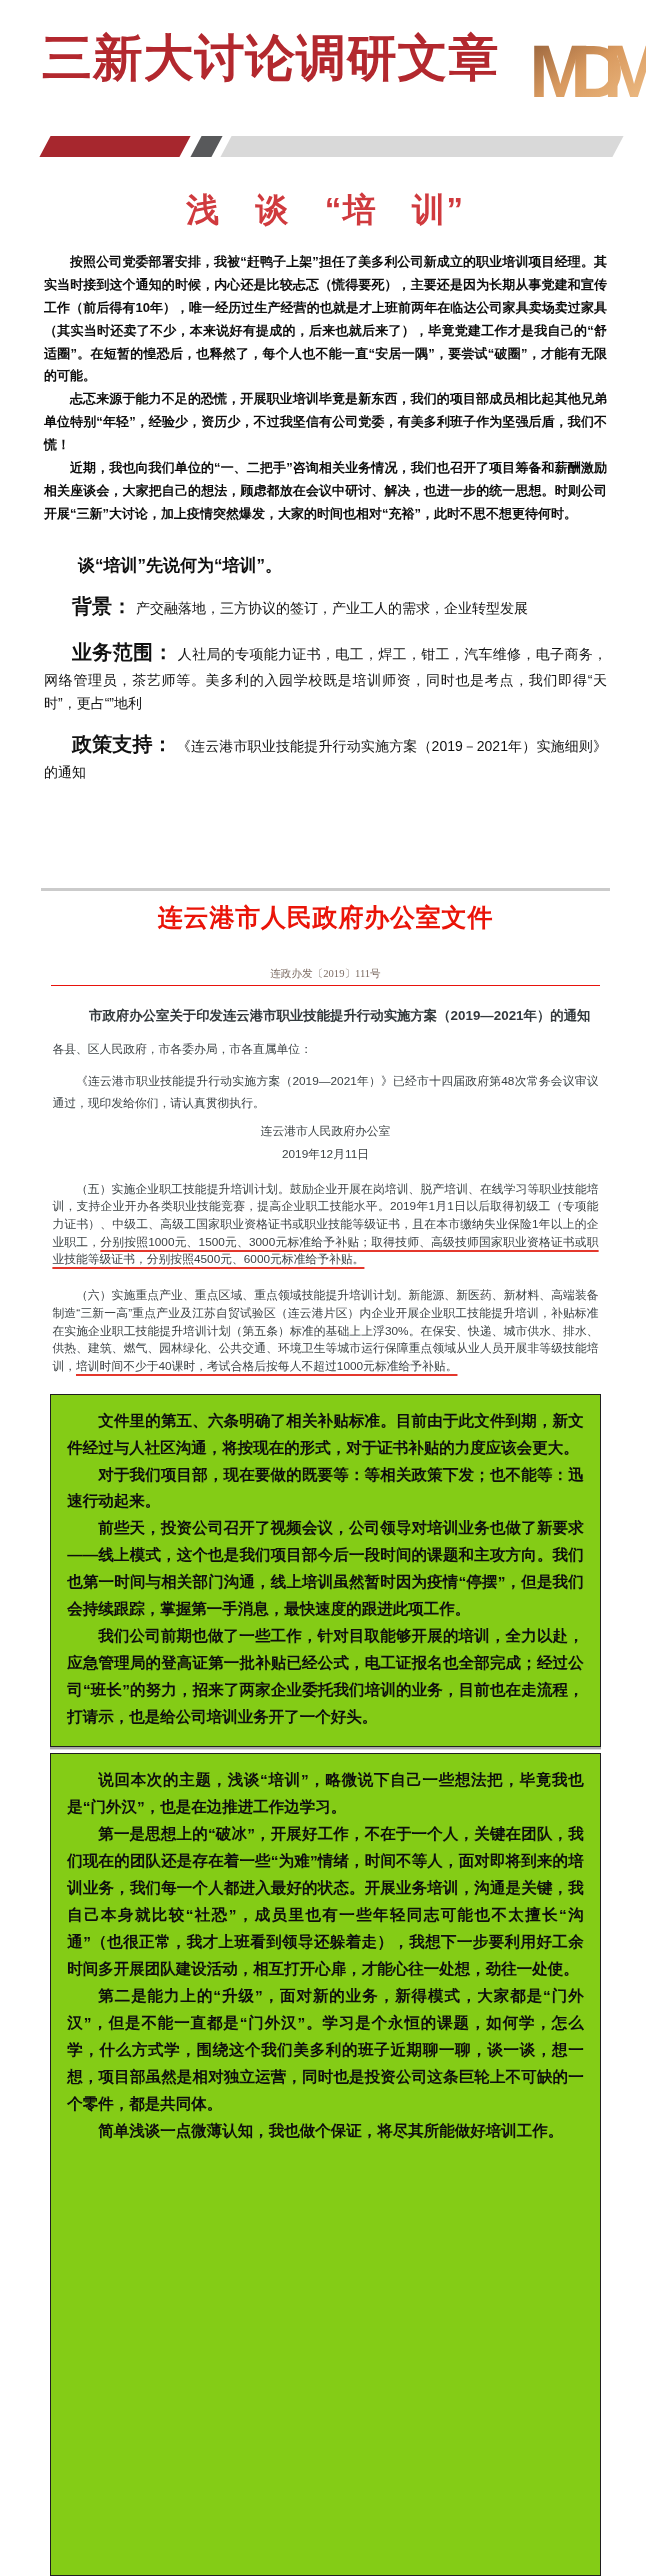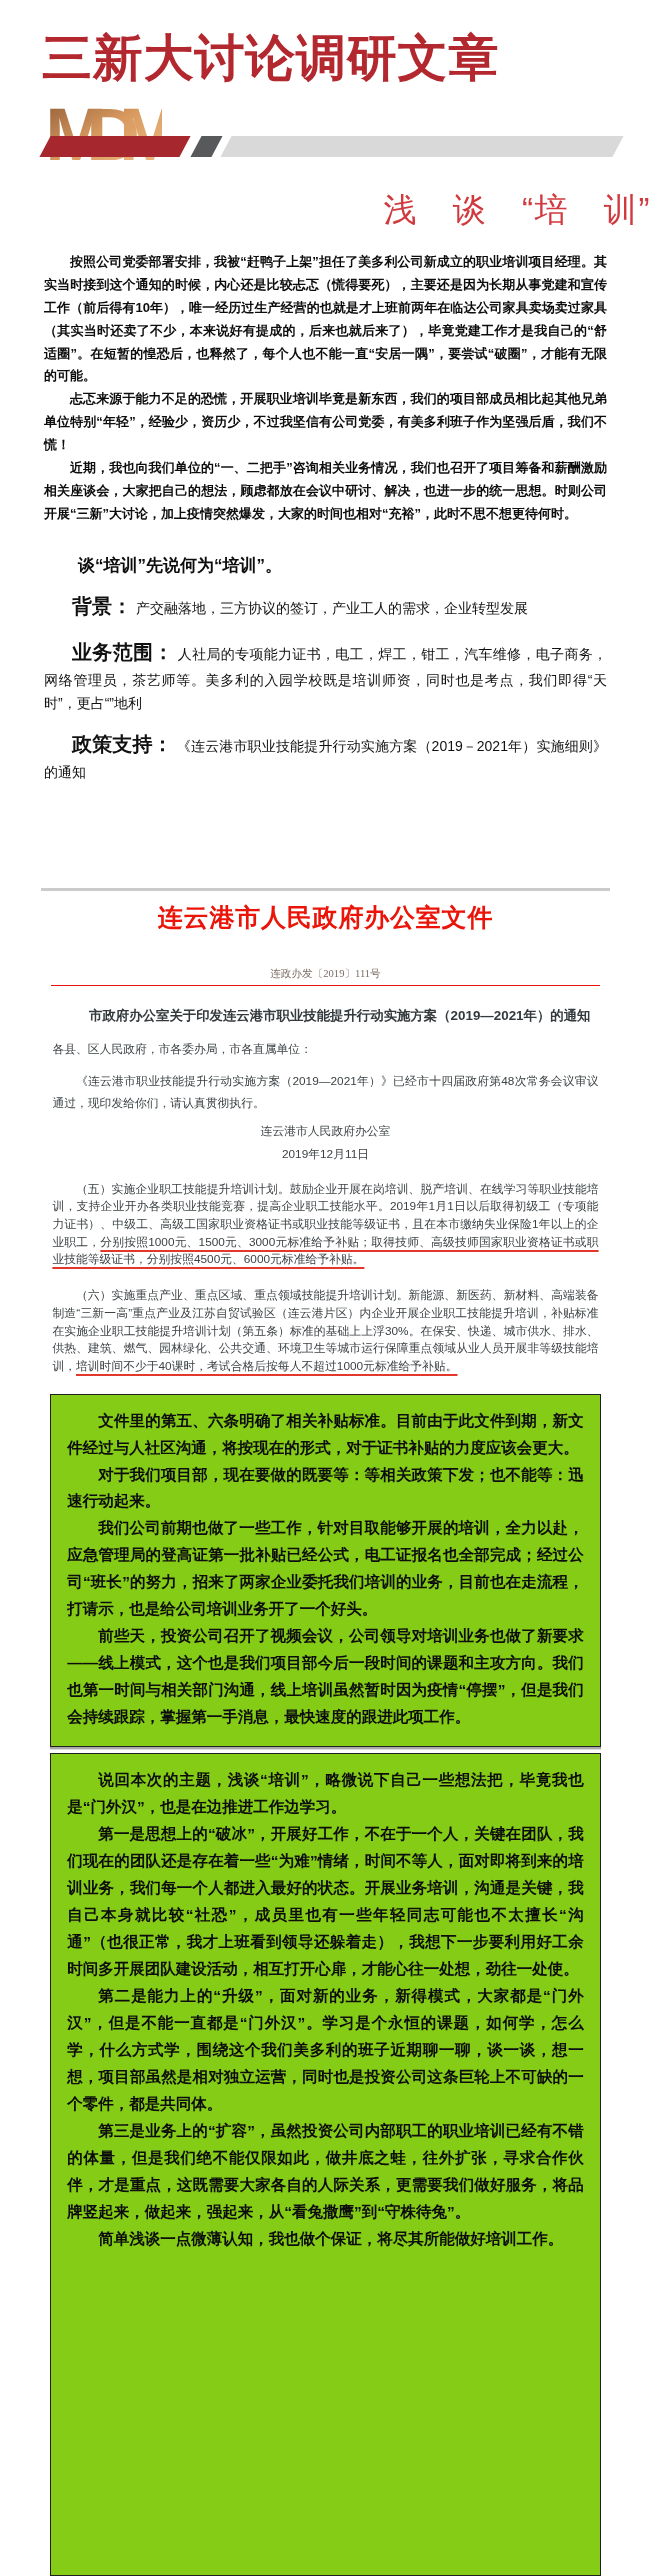--- a/index.html
+++ b/index.html
@@ -1,32 +1,32 @@
 <!DOCTYPE html>
 <html style="font-size:13px"><head>
 <meta charset="utf-8">
 <style>
   html,body{margin:0;padding:0;background:#ffffff;}
   body{width:651px;min-height:2576px;font-family:"Liberation Sans","DejaVu Sans",sans-serif;color:#0d0d0d;}
   .page{position:relative;width:651px;}
 
   
-  .masthead{display:flex;align-items:flex-start;justify-content:space-between;padding:21px 5px 0 42px;height:102px;flex-direction:column;}
+  .masthead{display:flex;align-items:flex-start;justify-content:space-between;padding:21px 5px 0 42px;height:102px;}
   .masthead-title{margin:0;margin-top:11.4px;font-size:50px;line-height:1.05;font-weight:bold;color:#b3282e;letter-spacing:0.8px;white-space:nowrap;}
   .logo-wrap{width:120px;height:89px;flex:0 0 auto;margin-top:1.6px;}
 
   
   .deco-bar{display:flex;align-items:center;height:21px;margin:13px 33px 0 45px;}
   .bar{display:block;height:21px;transform:skewX(-28deg);}
   .bar-red{width:140px;background:#a7272e;}
   .bar-dark{width:21px;background:#58595b;margin-left:10.6px;}
   .bar-light{flex:1;background:#d9d9d9;margin-left:9px;}
 
   
-  .article-title{margin:31px 0 18px;text-align:right;font-size:33px;font-weight:normal;color:#d03a3e;letter-spacing:1.6px;}
+  .article-title{margin:31px 0 18px;text-align:center;font-size:33px;font-weight:bold;color:#d03a3e;letter-spacing:1.6px;}
 
   
   .body-text{margin:0 44px;}
   .body-text p.para{margin:0;font-size:13px;font-weight:bold;line-height:1.76;text-align:justify;text-indent:2em;color:#0d0d0d;}
   .section-heading{margin:28px 0 0;font-size:17px;font-weight:bold;text-indent:2em;color:#0d0d0d;}
   .info-line{margin:13px 0 0;font-size:14px;font-weight:normal;line-height:1.65;text-align:justify;text-indent:2em;color:#111;}
   .info-label{font-size:20px;font-weight:bold;}
 
   
   .gov-doc{margin:104px 41px 0;border-top:3.3px solid #cbcbcb;background:#fff;}
@@ -109,26 +109,25 @@
       <span>（五）实施企业职工技能提升培训计划。鼓励企业开展在岗培训、脱产培训、在线学习等职业技能培训，支持企业开办各类职业技能竞赛，提高企业职工技能水平。2019年1月1日以后取得初级工（专项能力证书）、中级工、高级工国家职业资格证书或职业技能等级证书，且在本市缴纳失业保险1年以上的企业职工，</span><span class="red-underline">分别按照1000元、1500元、3000元标准给予补贴；取得技师、高级技师国家职业资格证书或职业技能等级证书，分别按照4500元、6000元标准给予补贴。</span>
     </p>
     <p class="gov-text gov-clause">
       <span>（六）实施重点产业、重点区域、重点领域技能提升培训计划。新能源、新医药、新材料、高端装备制造“三新一高”重点产业及江苏自贸试验区（连云港片区）内企业开展企业职工技能提升培训，补贴标准在实施企业职工技能提升培训计划（第五条）标准的基础上上浮30%。在保安、快递、城市供水、排水、供热、建筑、燃气、园林绿化、公共交通、环境卫生等城市运行保障重点领域从业人员开展非等级技能培训，</span><span class="red-underline">培训时间不少于40课时，考试合格后按每人不超过1000元标准给予补贴。</span>
     </p>
   </section>
 
   <section class="comment-box">
     <p>文件里的第五、六条明确了相关补贴标准。目前由于此文件到期，新文件经过与人社区沟通，将按现在的形式，对于证书补贴的力度应该会更大。</p>
     <p>对于我们项目部，现在要做的既要等：等相关政策下发；也不能等：迅速行动起来。</p>
+    <p>前些天，投资公司召开了视频会议，公司领导对培训业务也做了新要求——线上模式，这个也是我们项目部今后一段时间的课题和主攻方向。我们也第一时间与相关部门沟通，线上培训虽然暂时因为疫情“停摆”，但是我们会持续跟踪，掌握第一手消息，最快速度的跟进此项工作。</p>
     <p>我们公司前期也做了一些工作，针对目取能够开展的培训，全力以赴，应急管理局的登高证第一批补贴已经公式，电工证报名也全部完成；经过公司“班长”的努力，招来了两家企业委托我们培训的业务，目前也在走流程，打请示，也是给公司培训业务开了一个好头。</p>
-    <p>前些天，投资公司召开了视频会议，公司领导对培训业务也做了新要求——线上模式，这个也是我们项目部今后一段时间的课题和主攻方向。我们也第一时间与相关部门沟通，线上培训虽然暂时因为疫情“停摆”，但是我们会持续跟踪，掌握第一手消息，最快速度的跟进此项工作。</p>
   </section>
 
   <section class="comment-box tall">
     <p>说回本次的主题，浅谈“培训”，略微说下自己一些想法把，毕竟我也是“门外汉”，也是在边推进工作边学习。</p>
     <p>第一是思想上的“破冰”，开展好工作，不在于一个人，关键在团队，我们现在的团队还是存在着一些“为难”情绪，时间不等人，面对即将到来的培训业务，我们每一个人都进入最好的状态。开展业务培训，沟通是关键，我自己本身就比较“社恐”，成员里也有一些年轻同志可能也不太擅长“沟通”（也很正常，我才上班看到领导还躲着走），我想下一步要利用好工余时间多开展团队建设活动，相互打开心扉，才能心往一处想，劲往一处使。</p>
     <p>第二是能力上的“升级”，面对新的业务，新得模式，大家都是“门外汉”，但是不能一直都是“门外汉”。学习是个永恒的课题，如何学，怎么学，什么方式学，围绕这个我们美多利的班子近期聊一聊，谈一谈，想一想，项目部虽然是相对独立运营，同时也是投资公司这条巨轮上不可缺的一个零件，都是共同体。</p>
-    <p>第三是业务上的“扩容”，虽然投资公司内部职工的职业培训已经有不错的体量，但是我们绝不能仅限如此，做井底之蛙，往外扩张，寻求合作伙伴，才是重点，这既需要大家各自的人际关系，更需要我们做好服务，将品牌竖起来，做起来，强起来，从“看兔撒鹰”到“守株待兔”。</p>
     <p>简单浅谈一点微薄认知，我也做个保证，将尽其所能做好培训工作。</p>
   </section>
 
 </div>
 
 
 </body></html>

